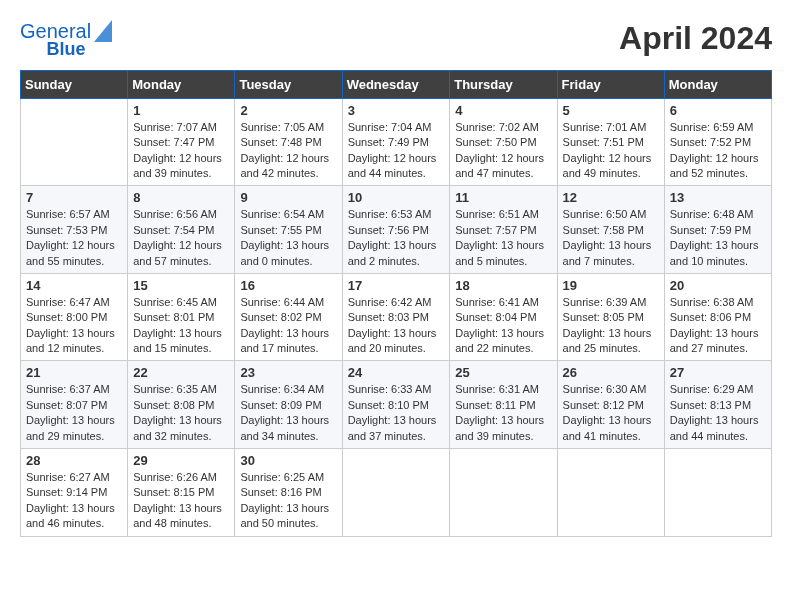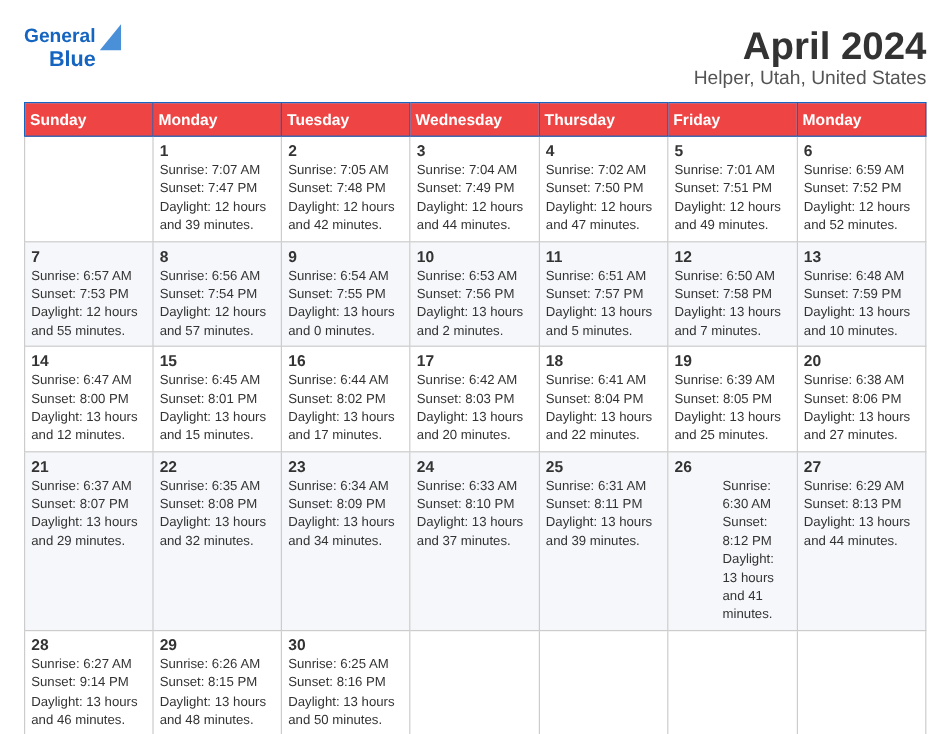--- a/index.html
+++ b/index.html
@@ -14,22 +14,22 @@
       display: flex;
       justify-content: space-between;
       align-items: flex-start;
       margin-bottom: 10px;
     }
     .logo {
       display: flex;
       align-items: center;
     }
     .logo-text {
-      font-size: 16px;
-      font-weight: bold;
+      font-size: 20px;
+      font-weight: normal;
       color: #333;
       line-height: 1.1;
     }
     .logo-text span {
       color: #1565C0;
     }
     .title-area {
       text-align: right;
     }
     .calendar-title {
@@ -40,21 +40,21 @@
     .calendar-subtitle {
       font-size: 16px;
       color: #555;
     }
     table {
       width: 100%;
       border-collapse: collapse;
       font-size: 11px;
     }
     thead tr th {
-      background-color: #ef4444;
+      background-color: #404040;
       color: #fff;
       padding: 6px 4px;
       text-align: left;
       font-size: 13px;
       border: 1px solid #1565C0;
     }
     tbody tr td {
       border: 1px solid #ccc;
       padding: 4px 5px;
       vertical-align: top;
@@ -93,21 +93,20 @@
         <span class="logo-text"><span>General</span></span>
         <svg width="18" height="22" viewBox="0 0 18 22" style="margin-left:3px;">
           <polygon points="0,22 18,22 18,0" fill="#4a90d9"></polygon>
         </svg>
       </div>
       <div style="font-size:18px;font-weight:bold;color:#1565C0;margin-top:-2px;text-align:center;">Blue</div>
     </div>
   </div>
   <div class="title-area">
     <div class="calendar-title">April 2024</div>
-    <div class="calendar-subtitle">Helper, Utah, United States</div>
   </div>
 </div>
 
 <table>
   <thead>
     <tr>
     <th>Sunday</th>
         <th>Monday</th>
         <th>Tuesday</th>
         <th>Wednesday</th>
@@ -295,21 +294,21 @@
         </td>
         <td>
           <span class="day-num">25</span>
           <div class="day-info" style="white-space: pre-line;">Sunrise: 6:31 AM
 Sunset: 8:11 PM
 Daylight: 13 hours
 and 39 minutes.</div>
         </td>
         <td>
           <span class="day-num">26</span>
-          <div class="day-info" style="white-space: pre-line; margin-left: 40px;">Sunrise: 6:30 AM
+          <div class="day-info" style="white-space: pre-line;">Sunrise: 6:30 AM
 Sunset: 8:12 PM
 Daylight: 13 hours
 and 41 minutes.</div>
         </td>
         <td>
           <span class="day-num">27</span>
           <div class="day-info" style="white-space: pre-line;">Sunrise: 6:29 AM
 Sunset: 8:13 PM
 Daylight: 13 hours
 and 44 minutes.</div>

